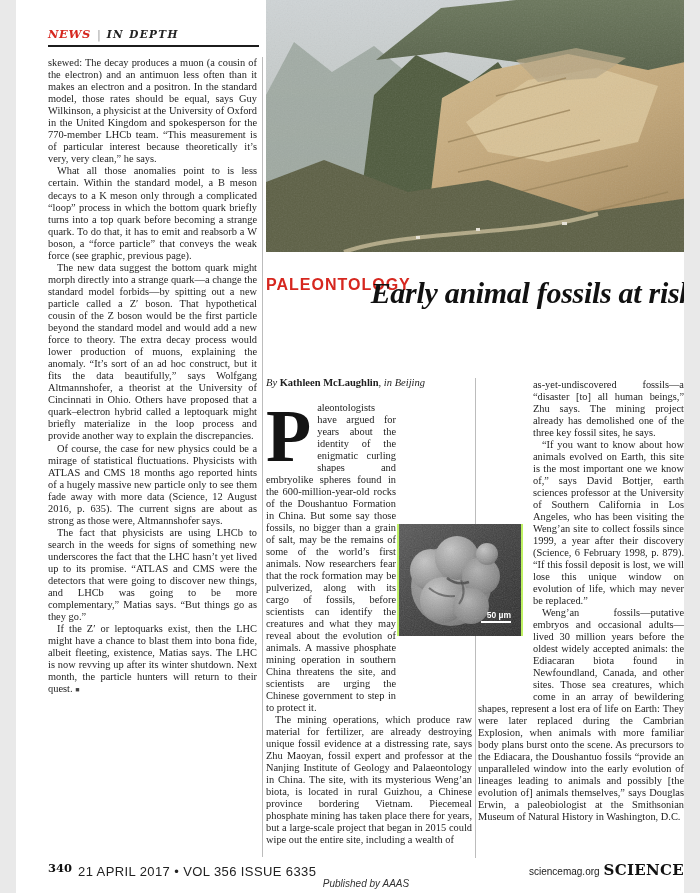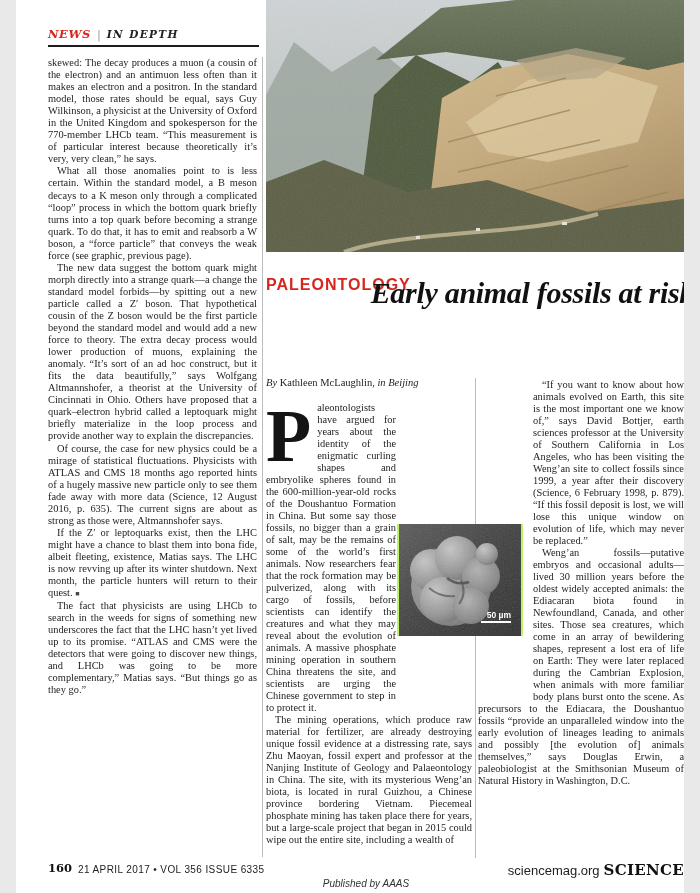--- a/index.html
+++ b/index.html
@@ -29,21 +29,21 @@
   .endmark { font-size:7px; color:#444; letter-spacing:0; }
 
   
   .paleo-label { position:absolute; left:250px; top:276px; font-family:"Liberation Sans", sans-serif;
                  font-weight:bold; font-size:16px; letter-spacing:1px; color:#d6271f; }
   .headline { position:absolute; left:248px; top:276px; width:430px; font-family:"Liberation Serif", serif;
               font-weight:bold; font-style:italic; font-size:30px; letter-spacing:-0.3px; color:#111111;text-align:right; }
   .dek { position:absolute; left:250px; top:317px; width:438px; font-size:15.5px; line-height:19.5px; color:#222222; }
   .byline { position:absolute; left:250px; top:377px; font-size:10.5px; color:#1d1d1d; }
   .byline .by, .byline .place { font-style:italic; }
-  .byline .name { font-weight:normal; }
+  .byline .name { font-weight:bold; }
 
   
   .pcol { position:absolute; width:206px; font-size:10.4px; line-height:12px; text-align:justify; color:#1d1d1d; overflow:hidden; }
   .pcol1 { left:250px; top:402px; height:458px; }
   .pcol2 { left:462px; top:379px; height:481px; }
   .pcol p.ind { text-indent:9px; }
   .dropcap { float:left; font-family:"Liberation Serif", serif; font-weight:bold; font-size:74px; line-height:62px;
              padding:3px 6px 0 0; color:#141414; }
   .spacer-r { float:right; width:76px; height:192px; margin-top:108px; }
   .spacer-l { float:left;  width:55px; height:190px; margin-top:126px; }
@@ -59,24 +59,24 @@
               writing-mode:vertical-rl; transform:rotate(180deg); text-align:center;
               font-size:10.5px; letter-spacing:.2px; color:#17191c; white-space:nowrap; }
   .sidetext .url { color:#2222cc; text-decoration:underline; }
   .credit { position:absolute; left:690px; top:556px; width:9px; height:334px;
             writing-mode:vertical-rl; transform:rotate(180deg); text-align:left;
             font-family:"Liberation Sans", sans-serif; font-size:4.6px; letter-spacing:.15px; color:#454545; white-space:nowrap; }
 
   
   .footer { position:absolute; left:32px; top:861px; width:636px; height:14px; }
   .folio { position:absolute; left:0; top:0; font-family:"DejaVu Serif", serif; font-weight:bold; font-size:11.5px; color:#111; }
-  .issue { position:absolute; left:30px; top:3px; font-family:"Liberation Sans", sans-serif; font-size:10px;
+  .issue { position:absolute; left:30px; top:3px; font-family:"Liberation Sans", sans-serif; font-size:13px;
            letter-spacing:.4px; color:#222; }
   .fright { position:absolute; right:0; top:0; white-space:nowrap; }
-  .site  { font-family:"Liberation Sans", sans-serif; font-size:13px; color:#222; }
+  .site  { font-family:"Liberation Sans", sans-serif; font-size:10px; color:#222; }
   .brand { font-family:"DejaVu Serif", serif; font-weight:bold; font-size:15px; color:#111; margin-left:4px; letter-spacing:.3px; }
   .pubby { position:absolute; left:0; top:878px; width:700px; text-align:center;
            font-family:"Liberation Sans", sans-serif; font-style:italic; font-size:10px; color:#333; }
 </style>
 </head>
 <body>
 
 <div class="page">
 
   <div class="kicker">
@@ -132,38 +132,39 @@
         <rect x="296" y="222" width="5" height="3"></rect>
       </g>
     <rect x="0" y="0" width="438" height="252" filter="url(#pgrain)"></rect>
   </svg>
 
   <div class="leftcol">
     <p>skewed: The decay produces a muon (a cousin of the electron) and an antimuon less often than it makes an electron and a positron. In the standard model, those rates should be equal, says Guy Wilkinson, a physicist at the University of Oxford in the United Kingdom and spokesperson for the 770-member LHCb team. “This measurement is of particular interest because theoretically it’s very, very clean,” he says.</p>
     <p>What all those anomalies point to is less certain. Within the standard model, a B meson decays to a K meson only through a complicated “loop” process in which the bottom quark briefly turns into a top quark before becoming a strange quark. To do that, it has to emit and reabsorb a W boson, a “force particle” that conveys the weak force (see graphic, previous page).</p>
     <p>The new data suggest the bottom quark might morph directly into a strange quark—a change the standard model forbids—by spitting out a new particle called a Z′ boson. That hypothetical cousin of the Z boson would be the first particle beyond the standard model and would add a new force to theory. The extra decay process would lower production of muons, explaining the anomaly. “It’s sort of an ad hoc construct, but it fits the data beautifully,” says Wolfgang Altmannshofer, a theorist at the University of Cincinnati in Ohio. Others have proposed that a quark–electron hybrid called a leptoquark might briefly materialize in the loop process and provide another way to explain the discrepancies.</p>
     <p>Of course, the case for new physics could be a mirage of statistical fluctuations. Physicists with ATLAS and CMS 18 months ago reported hints of a hugely massive new particle only to see them fade away with more data (Science, 12 August 2016, p. 635). The current signs are about as strong as those were, Altmannshofer says.</p>
+    <p>The fact that physicists are using LHCb to search in the weeds for signs of something new underscores the fact that the LHC hasn’t yet lived up to its promise. “ATLAS and CMS were the detectors that were going to discover new things, and LHCb was going to be more complementary,” Matias says. “But things go as they go.”</p>
     <p><span>If the Z′ or leptoquarks exist, then the LHC might have a chance to blast them into bona fide, albeit fleeting, existence, Matias says. The LHC is now revving up after its winter shutdown. Next month, the particle hunters will return to their quest.</span> <span class="endmark">■</span></p>
-    <p>The fact that physicists are using LHCb to search in the weeds for signs of something new underscores the fact that the LHC hasn’t yet lived up to its promise. “ATLAS and CMS were the detectors that were going to discover new things, and LHCb was going to be more complementary,” Matias says. “But things go as they go.”</p>
   </div>
 
   <div class="paleo-label">PALEONTOLOGY</div>
   <h1 class="headline">Early animal fossils at risk</h1>
   <p class="byline">
     <span class="by">By </span><span class="name">Kathleen McLaughlin</span><span class="place">, in Beijing</span>
   </p>
 
   <div class="pcol pcol1">
     <div class="spacer-r"></div>
     <p><span class="dropcap">P</span><span>aleontologists have argued for years about the identity of the enigmatic curling shapes and embryolike spheres found in the 600-million-year-old rocks of the Doushantuo Formation in China. But some say those fossils, no bigger than a grain of salt, may be the remains of some of the world’s first animals. Now researchers fear that the rock formation may be pulverized, along with its cargo of fossils, before scientists can identify the creatures and what they may reveal about the evolution of animals. A massive phosphate mining operation in southern China threatens the site, and scientists are urging the Chinese government to step in to protect it.</span></p>
     <p class="ind">The mining operations, which produce raw material for fertilizer, are already destroying unique fossil evidence at a distressing rate, says Zhu Maoyan, fossil expert and professor at the Nanjing Institute of Geology and Palaeontology in China. The site, with its mysterious Weng’an biota, is located in rural Guizhou, a Chinese province bordering Vietnam. Piecemeal phosphate mining has taken place there for years, but a large-scale project that began in 2015 could wipe out the entire site, including a wealth of</p>
   </div>
 
   <div class="pcol pcol2">
     <div class="spacer-l"></div>
+    <p>as-yet-undiscovered fossils—a “disaster [to] all human beings,” Zhu says. The mining project already has demolished one of the three key fossil sites, he says.</p>
     <p class="ind">“If you want to know about how animals evolved on Earth, this site is the most important one we know of,” says David Bottjer, earth sciences professor at the University of Southern California in Los Angeles, who has been visiting the Weng’an site to collect fossils since 1999, a year after their discovery (Science, 6 February 1998, p. 879). “If this fossil deposit is lost, we will lose this unique window on evolution of life, which may never be replaced.”</p>
     <p class="ind">Weng’an fossils—putative embryos and occasional adults—lived 30 million years before the oldest widely accepted animals: the Ediacaran biota found in Newfoundland, Canada, and other sites. Those sea creatures, which come in an array of bewildering shapes, represent a lost era of life on Earth: They were later replaced during the Cambrian Explosion, when animals with more familiar body plans burst onto the scene. As precursors to the Ediacara, the Doushantuo fossils “provide an unparalleled window into the early evolution of lineages leading to animals and possibly [the evolution of] animals themselves,” says Douglas Erwin, a paleobiologist at the Smithsonian Museum of Natural History in Washington, D.C.</p>
   </div>
 
   <figure class="fossil-fig">
     <svg class="fossil-img" viewBox="0 0 122 112" preserveAspectRatio="none" aria-hidden="true">
       <defs>
         <linearGradient id="fbg" x1="0" y1="0" x2="1" y2="1">
           <stop offset="0" stop-color="#585858"></stop>
             <stop offset="0.5" stop-color="#3d3d3d"></stop>
@@ -205,21 +206,21 @@
       <rect x="82" y="97" width="30" height="2" fill="#ffffff"></rect>
     </svg>
   </figure>
 
   <div class="sidetext">
     <span>Downloaded from </span><span class="url">http://science.sciencemag.org/</span><span> on April 20, 2017</span>
   </div>
   <div class="credit">PHOTOS: (TOP TO BOTTOM) ZHU MAOYAN; Z. YIN ET AL., PNAS 112, E1453 (2015) © 2015 NATIONAL ACADEMY OF SCIENCES</div>
 
   <div class="footer">
-    <span class="folio">160</span>
+    <span class="folio">340</span>
     <span class="issue">21 APRIL 2017 • VOL 356 ISSUE 6335</span>
     <span class="fright">
       <span class="site">sciencemag.org</span><span class="brand">SCIENCE</span>
     </span>
   </div>
   <div class="pubby">Published by AAAS</div>
 
 </div>
 
 </body></html>

